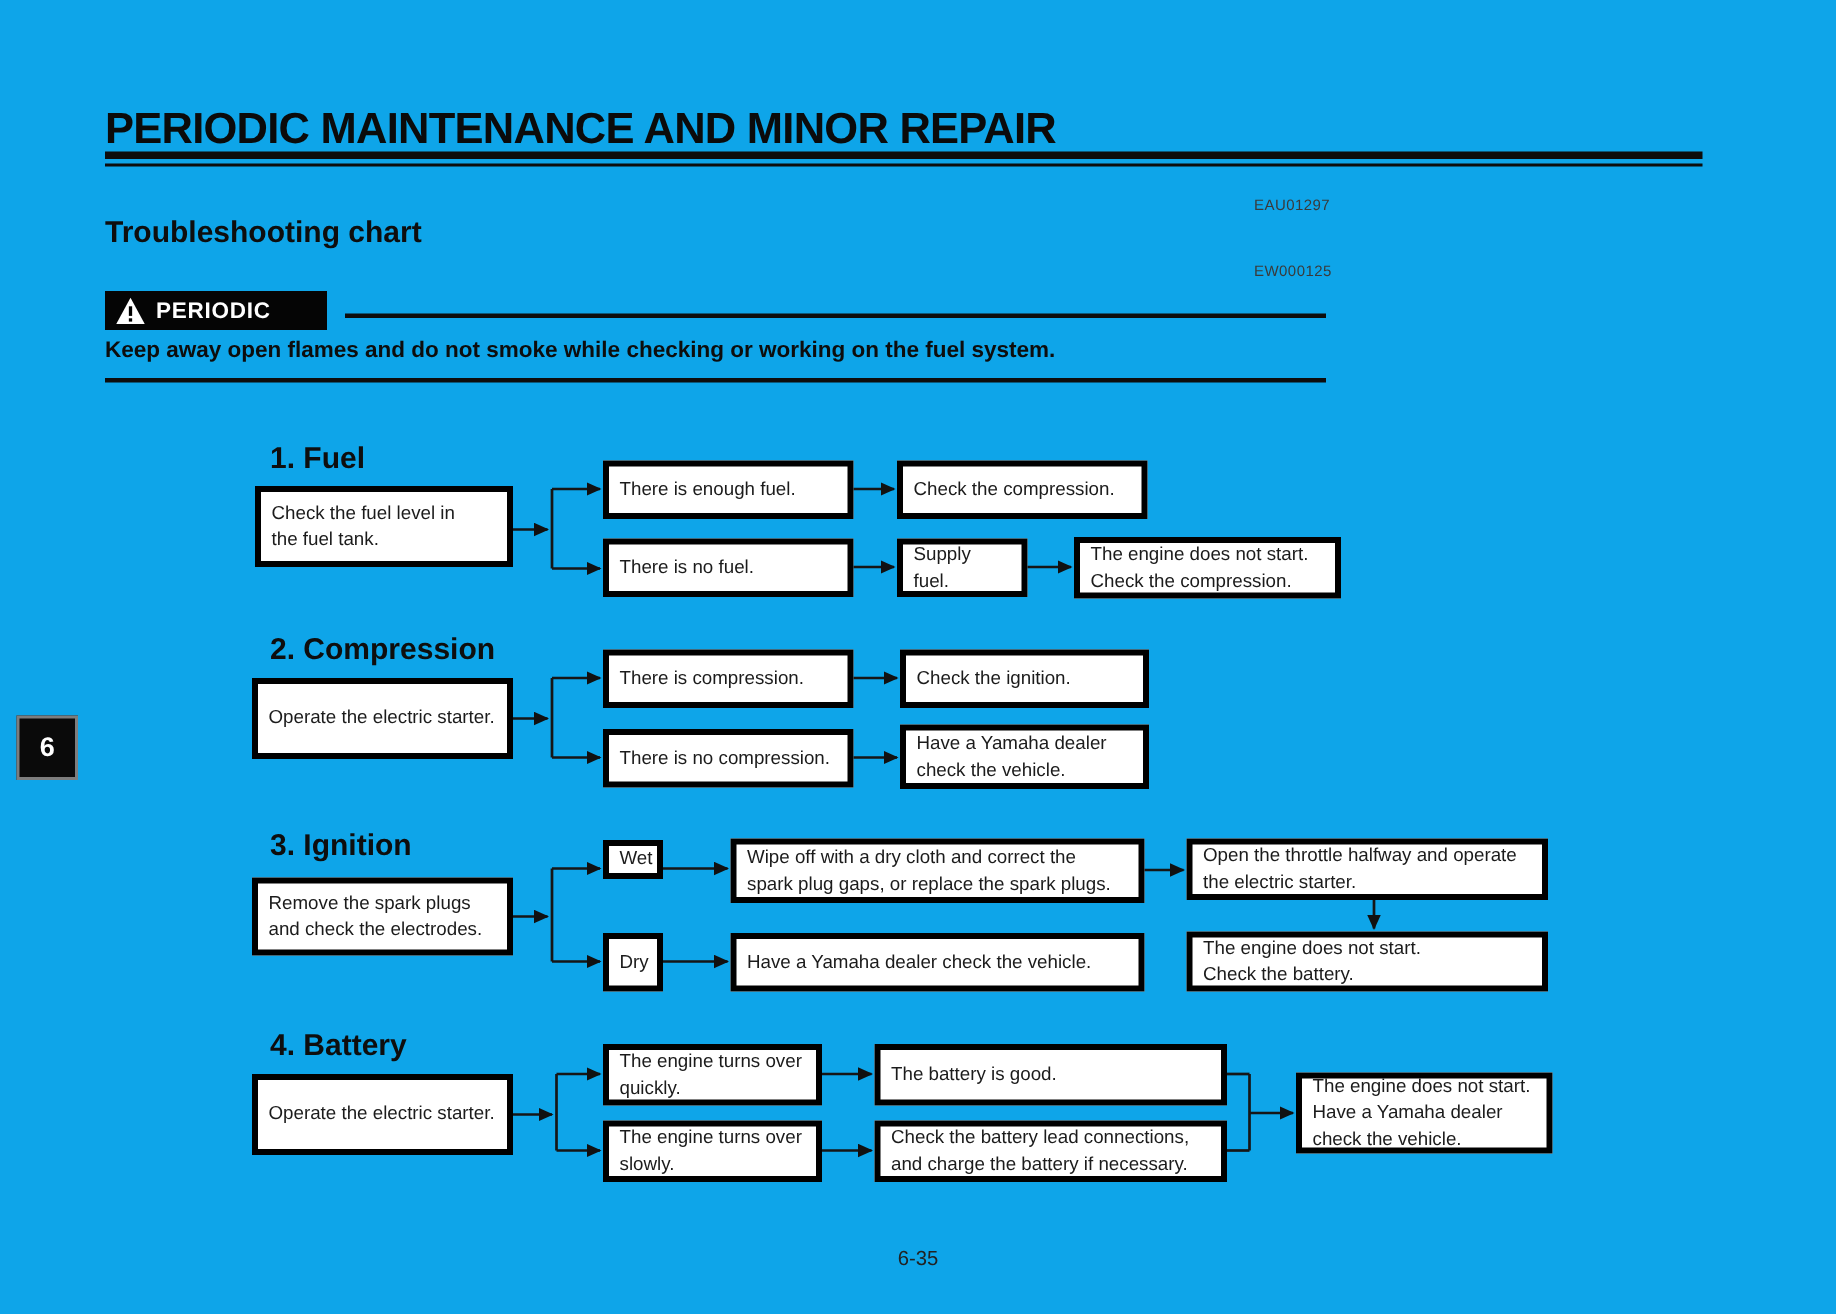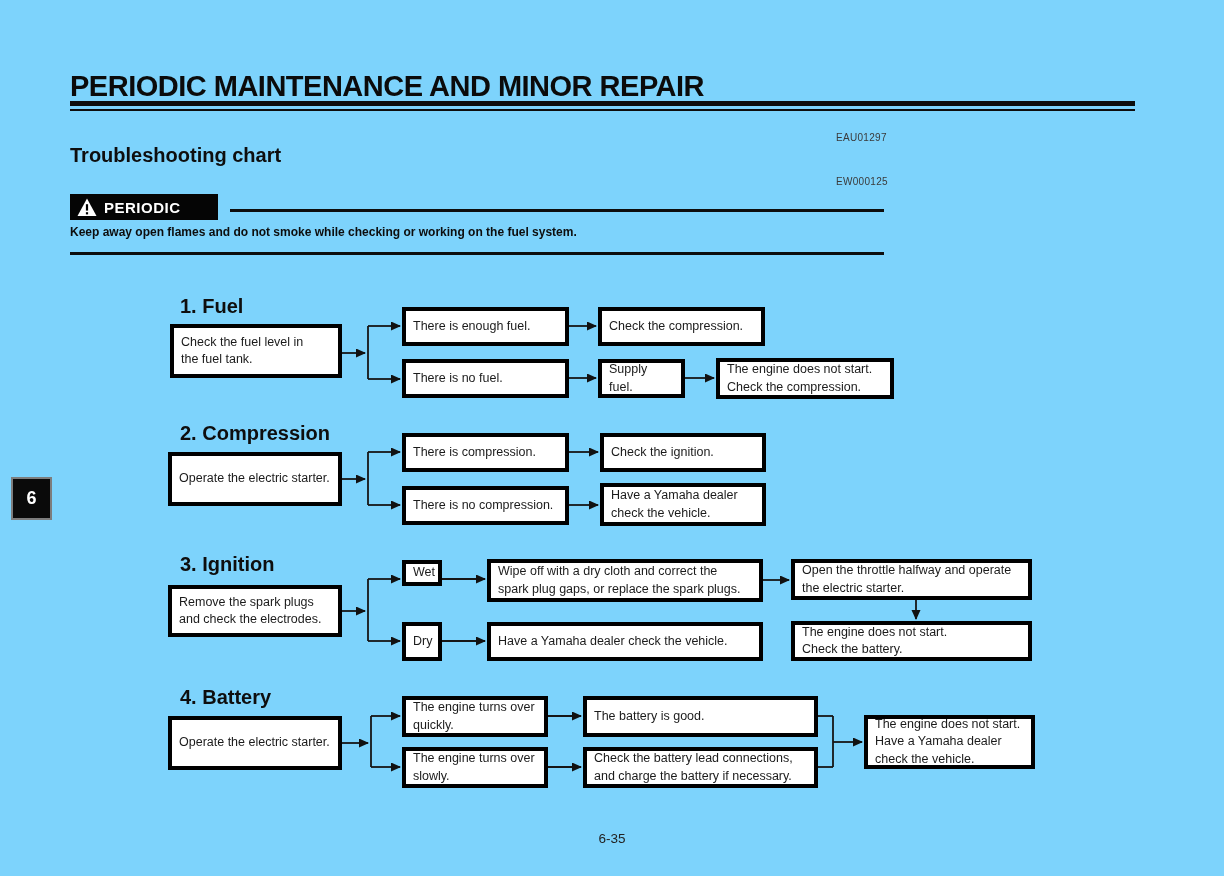--- a/index.html
+++ b/index.html
@@ -1,20 +1,20 @@
 <!DOCTYPE html>
 <html><head>
 <meta charset="utf-8">
 <style>
   html, body { margin: 0; padding: 0; background: #e8e8e8; }
   .page {
     position: relative;
     width: 1224px;
     height: 876px;
-    background: #7dd3fc;
+    background: #0ea5e9;
     font-family: "Liberation Sans", "DejaVu Sans", sans-serif;
     color: #141414;
     overflow: hidden;
   }
 
   
   .page-title {
     position: absolute; left: 70px; top: 70px;
     font-size: 29px; font-weight: bold; letter-spacing: -0.5px;
     color: #0b0b0b; margin: 0; white-space: nowrap;
@@ -36,21 +36,21 @@
     position: absolute; left: 70px; top: 194px; width: 148px; height: 26px;
     background: #050505; display: flex; align-items: center; gap: 7px;
     padding-left: 7px; box-sizing: border-box;
   }
   .warning-badge-label {
     color: #ffffff; font-weight: bold; font-size: 15px; letter-spacing: 0.5px;
   }
   .warning-lead-rule { position: absolute; left: 230px; top: 209px; width: 654px; height: 3px; background: #0d0d0d; }
   .warning-text {
     position: absolute; left: 70px; top: 225px; width: 830px;
-    font-size: 12px; font-weight: bold; color: #0d0d0d;
+    font-size: 15px; font-weight: bold; color: #0d0d0d;
   }
   .warning-bottom-rule { position: absolute; left: 70px; top: 252px; width: 814px; height: 3px; background: #0d0d0d; }
 
   
   .chapter-tab {
     position: absolute; left: 11px; top: 477px; width: 41px; height: 43px;
     background: #0a0a0a; border: 2px solid #7d7d7d; box-sizing: border-box;
     display: flex; align-items: center; justify-content: center;
     color: #ffffff; font-size: 18px; font-weight: bold;
   }

